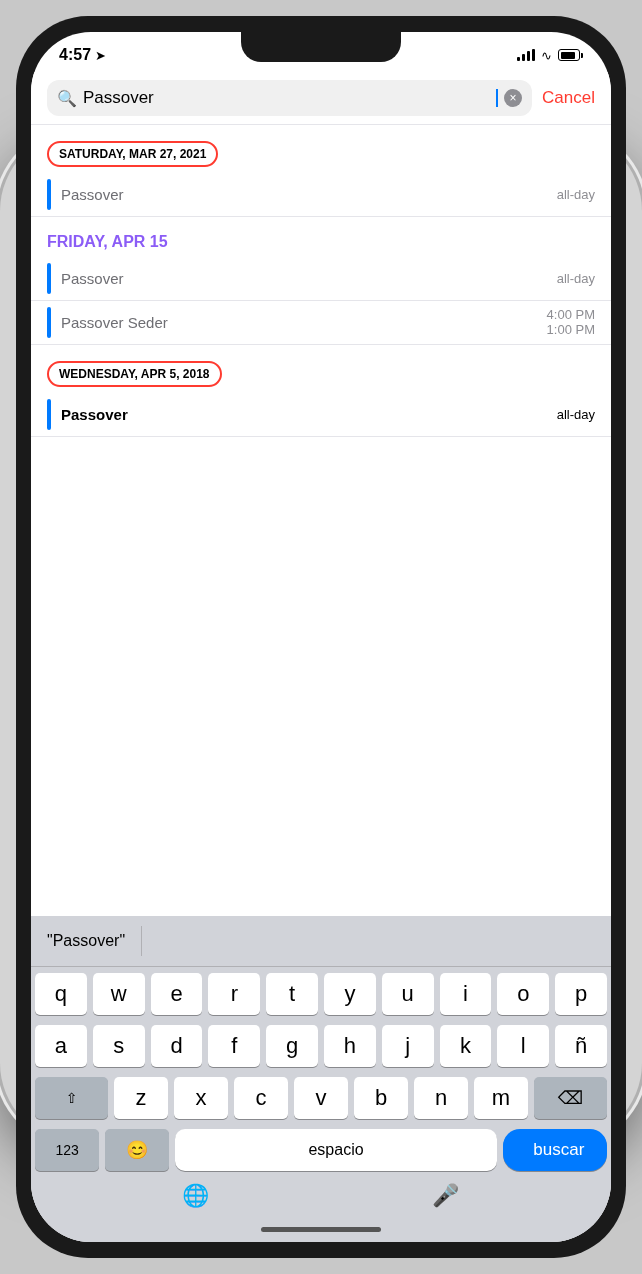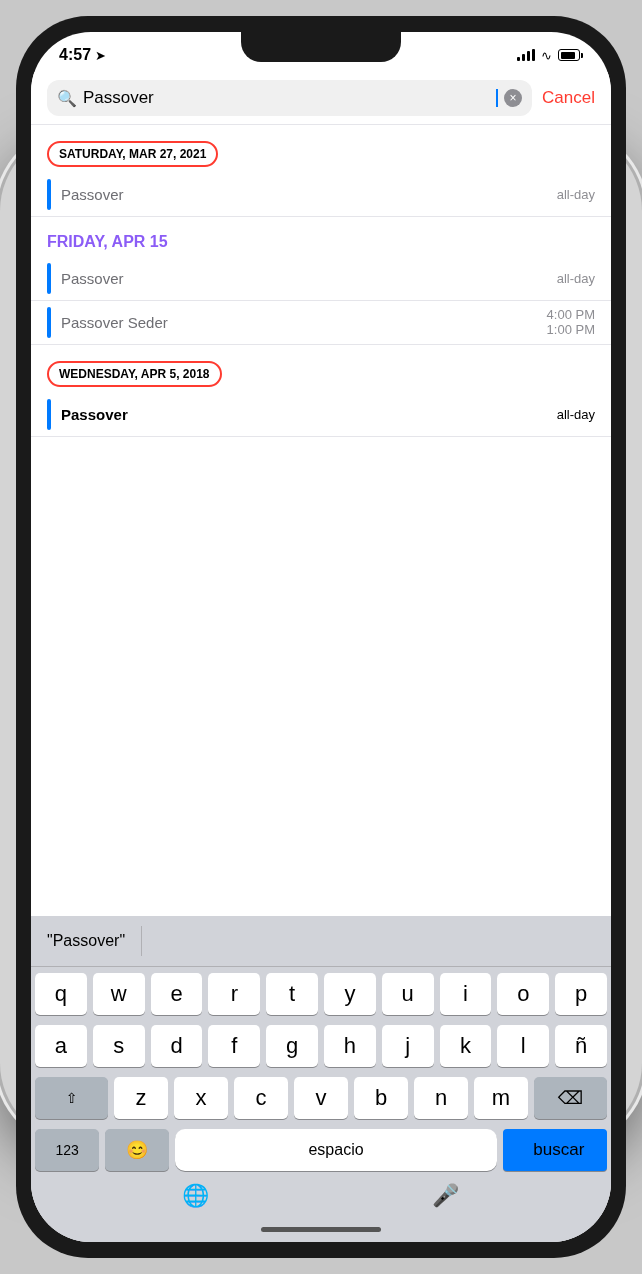--- a/index.html
+++ b/index.html
@@ -264,22 +264,22 @@
       flex: 4;
       display: flex;
       align-items: center;
       justify-content: center;
       font-size: 16px;
       color: #000;
       box-shadow: 0 1px 0 rgba(0,0,0,0.35);
     }
     .key-search {
       background: #007aff;
-      color: #000000;
-      border-radius: 4px;
+      color: #ffffff;
+      border-radius: 17px;
       height: 42px;
       flex: 1.2;
       min-width: 80px;
       display: flex;
       align-items: center;
       justify-content: center;
       font-size: 17px;
       box-shadow: 0 1px 0 rgba(0,0,0,0.35);
       padding-left: 8px;
     }

